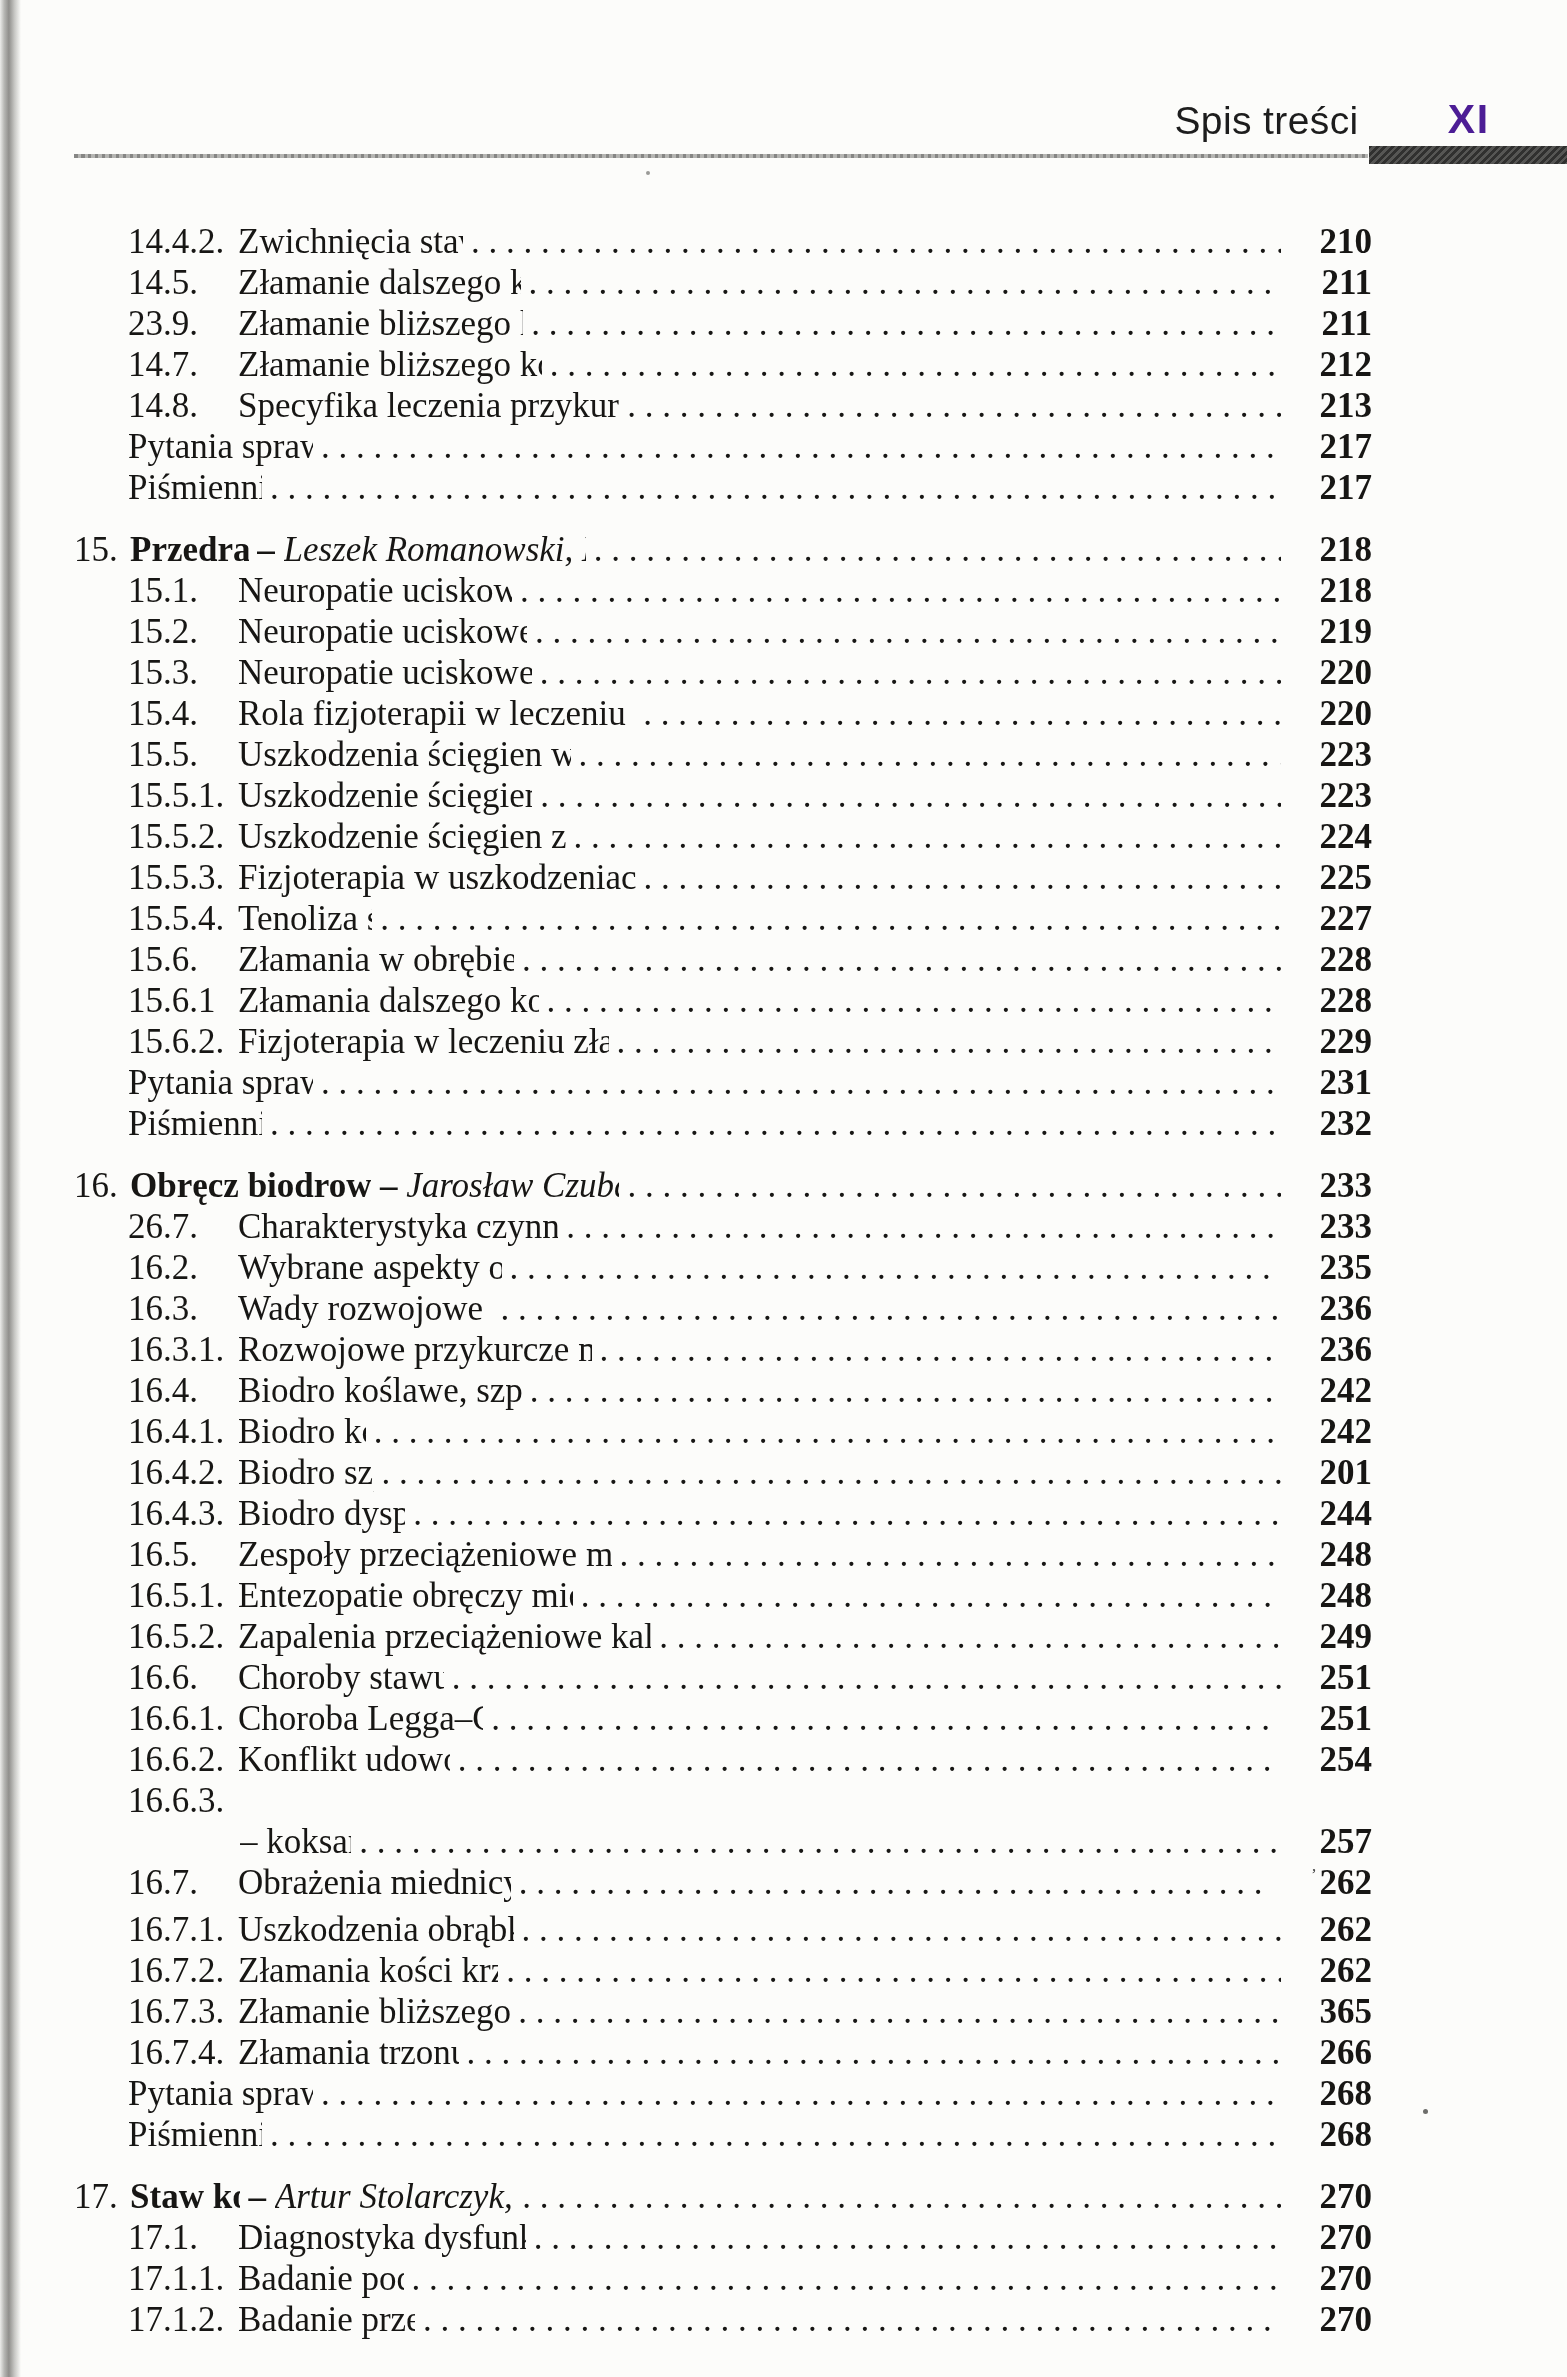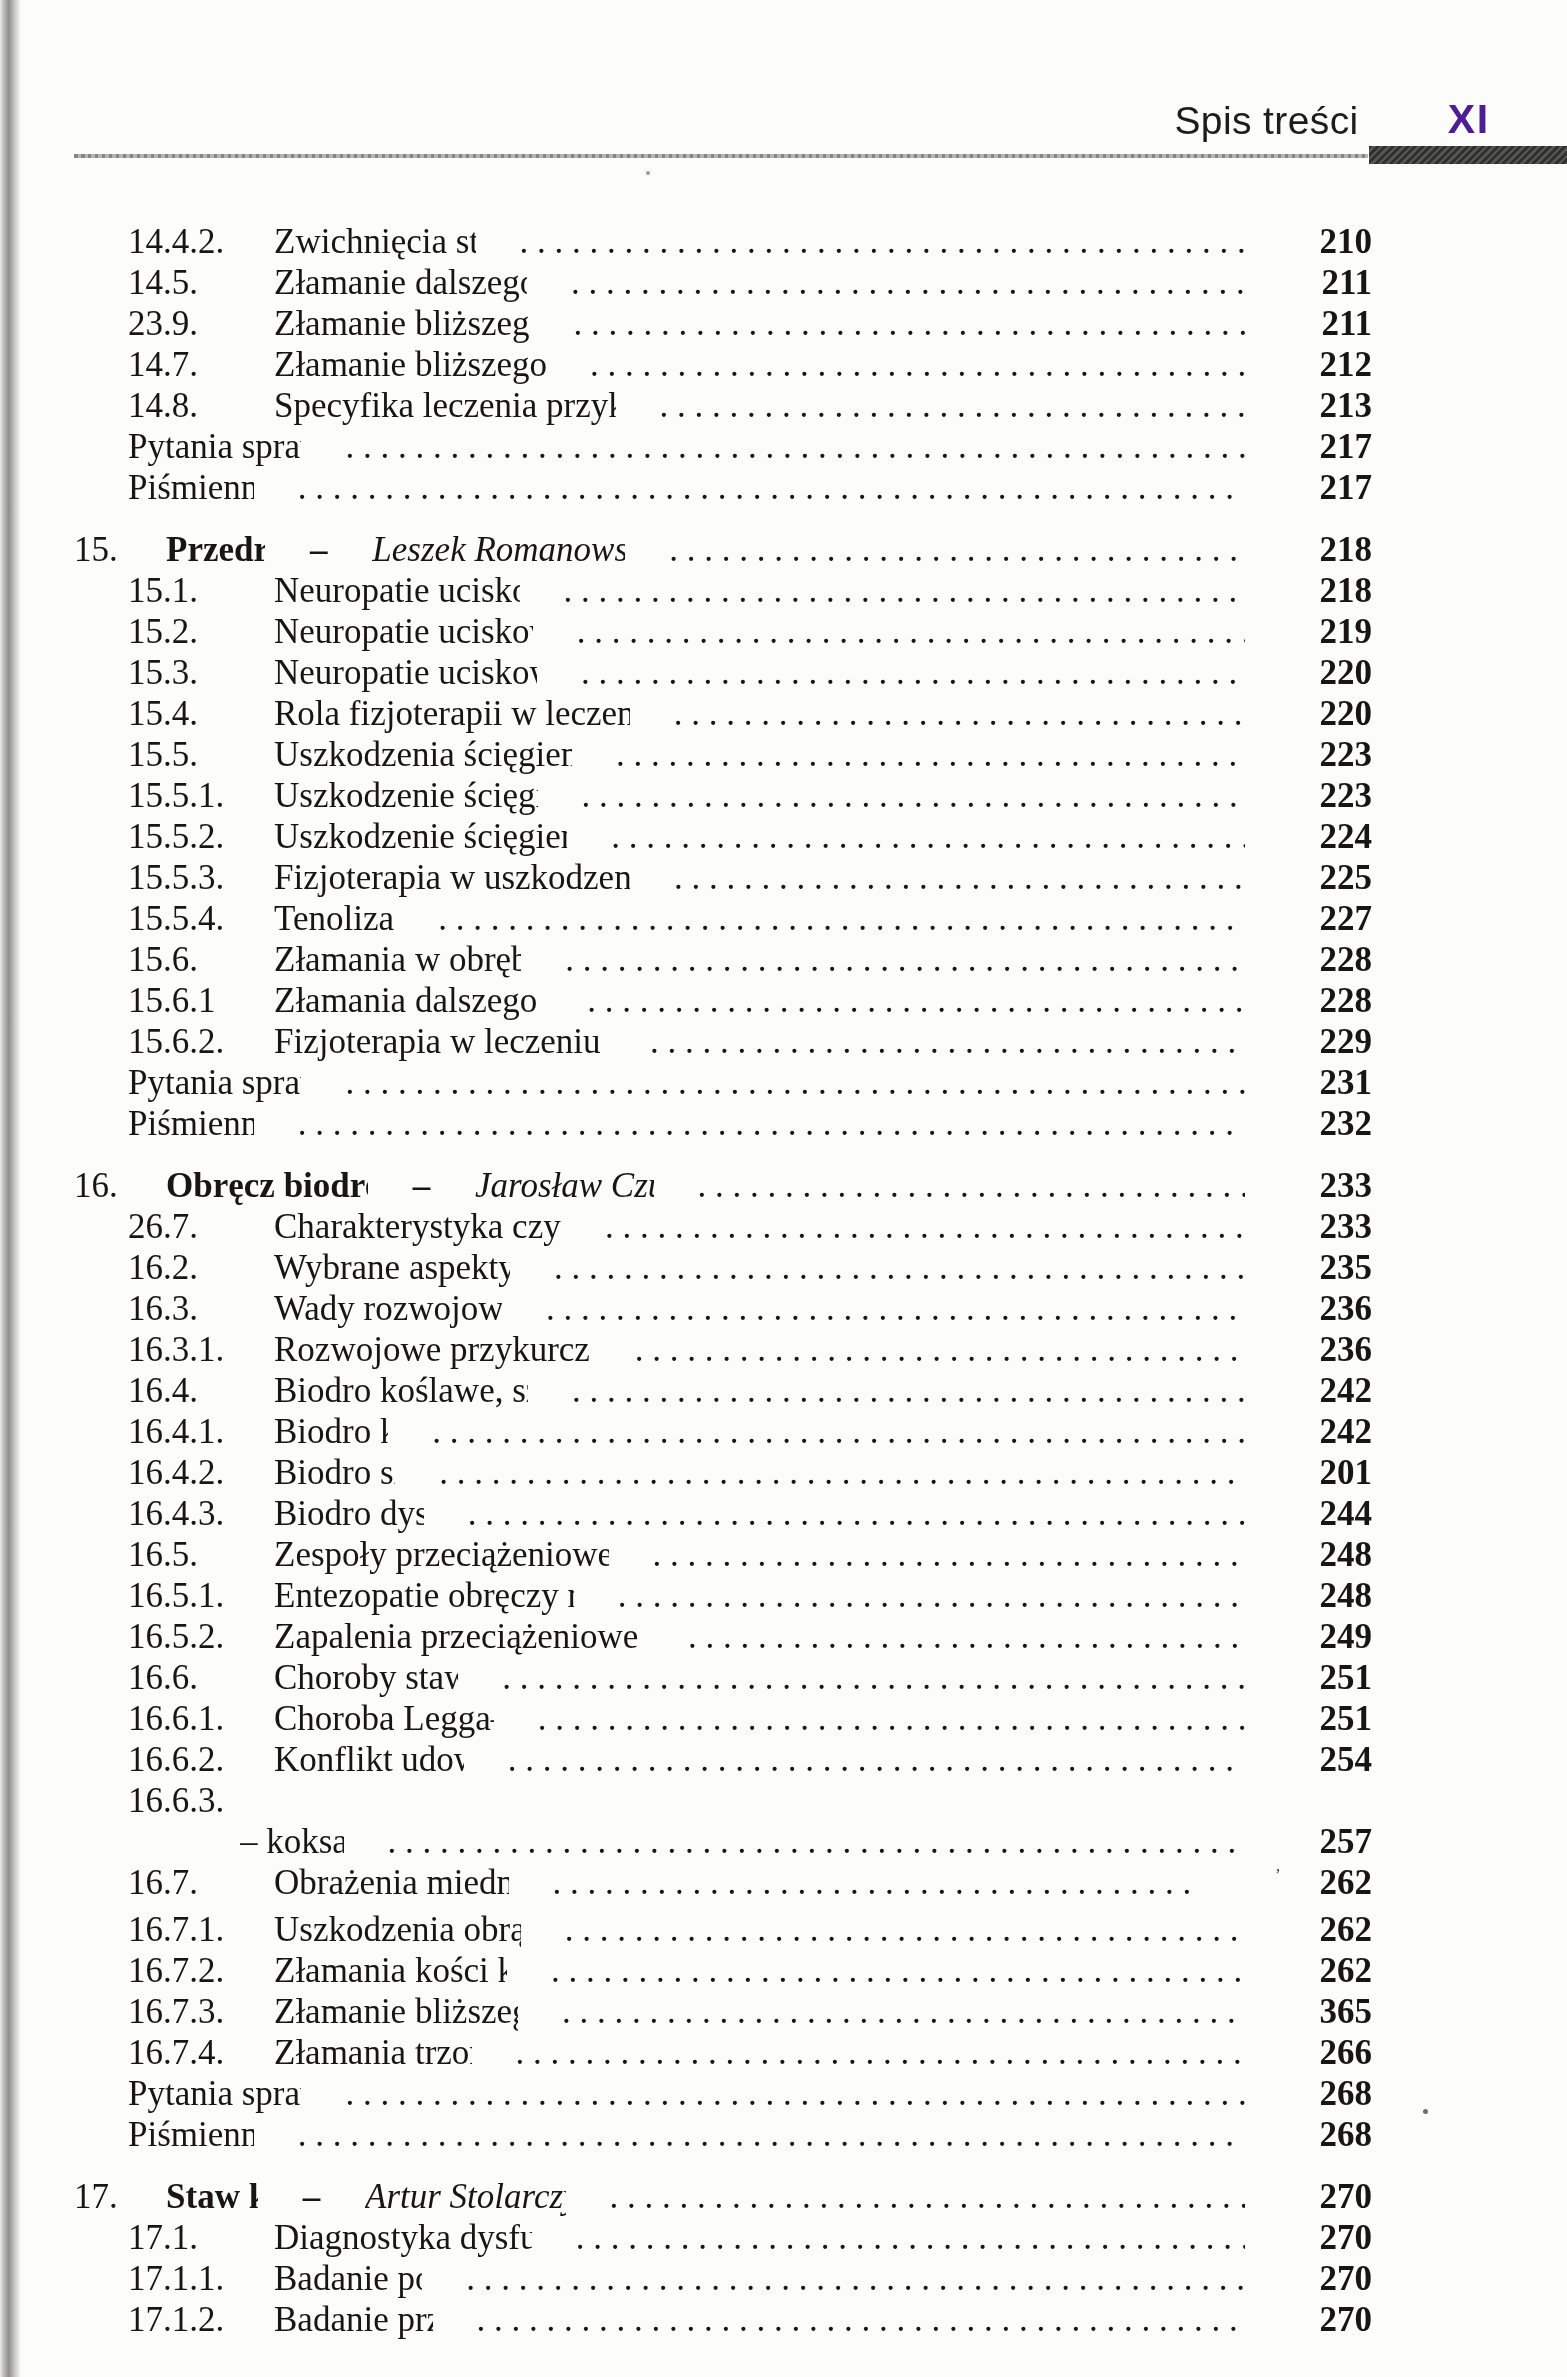--- a/index.html
+++ b/index.html
@@ -33,21 +33,20 @@
     background:repeating-linear-gradient(135deg,#30302f 0 2.6px,#565654 2.6px 5.3px);
   }
   
   .toc{
     position:absolute;left:74px;top:221px;width:1298px;
   }
   .row{
     display:flex;align-items:baseline;
     font-size:35px;line-height:41px;
     white-space:nowrap;
-    gap:36px;
   }
   .row .num{flex:0 0 110px;}
   .row.chapter .num{flex:0 0 auto;margin-right:12.3px;font-weight:400;}
   .row .title{flex:0 1 auto;min-width:0;overflow:hidden;}
   .row.chapter .title{font-weight:700;}
   .dash{margin:0 8.8px;font-weight:700;}
   .authors{font-style:italic;flex:0 1 auto;min-width:0;overflow:hidden;}
   .leader{
     flex:1 1 auto;min-width:0;overflow:hidden;
     margin-left:7.9px;margin-right:39px;

